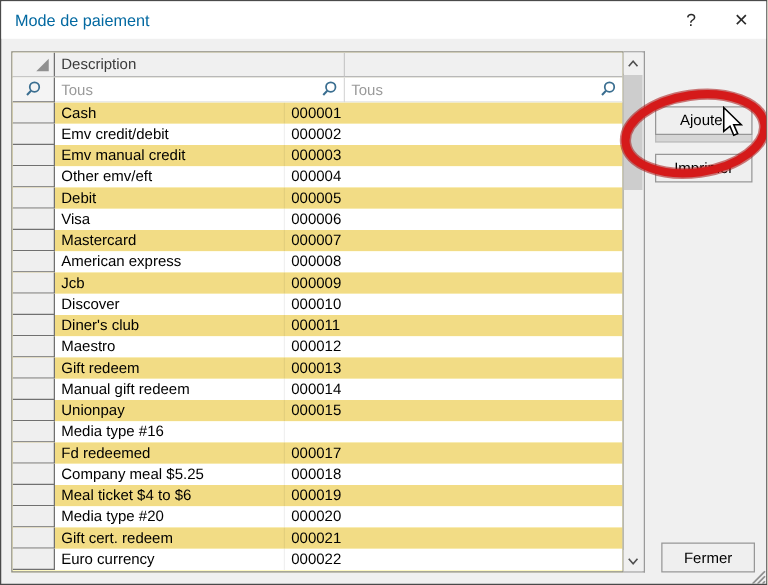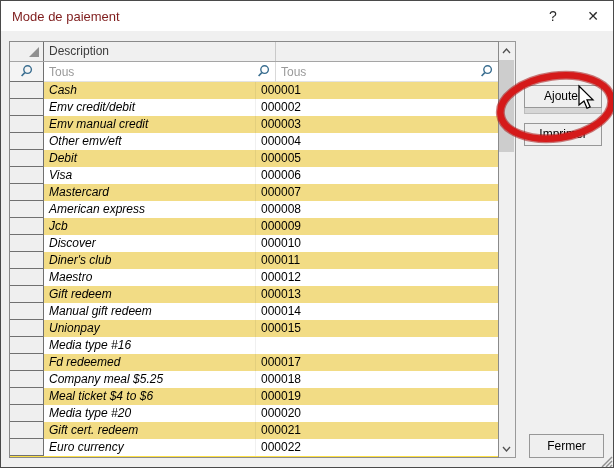--- a/index.html
+++ b/index.html
@@ -10,33 +10,33 @@
   }
   .dialog {
     position:relative; width:614px; height:468px;
     background:#f0f0f0; border:1px solid #4a4a4a; overflow:hidden;
   }
   
   .titlebar {
     height:30px; background:#ffffff; display:flex; align-items:center;
   }
   .titlebar .caption {
-    flex:1; padding-left:11px; font-size:13px; color:#7f1d1d;
+    flex:1; padding-left:11px; font-size:13px; color:#0369a1;
   }
   .cap-btn {
     width:40px; height:30px; display:flex; align-items:center; justify-content:center;
     font-size:14px; color:#2b2b2b; cursor:default;
   }
   
   .table-wrap {
     position:absolute; left:8px; top:40px; width:507px; height:417px;
     display:flex;
   }
   .grid {
-    width:490px; height:100%; background:#fde047;
+    width:490px; height:100%; background:#fef9c3;
     border:1px solid #8a8a8a; display:flex; flex-direction:column; overflow:hidden;
   }
   .header-row { flex:none; height:20px; display:flex; background:#f0f0f0; border-bottom:1px solid #a5a5a5; }
   .hdr-gutter {
     width:34px; flex:none; background:#f0f0f0; border-right:1px solid #707070;
     display:flex; align-items:flex-end; justify-content:flex-end; padding:3px;
   }
   .hdr-cell { font-size:12px; color:#3b3b3b; line-height:19px; padding-left:5px; }
   .hdr-desc { width:232px; flex:none; border-right:1px solid #c9c9c9; }
   .hdr-id { flex:1; }
@@ -56,21 +56,21 @@
   }
   .flt-cell input::placeholder { color:#9a9a9a; opacity:1; }
   .flt-cell .mag { flex:none; margin-right:4px; }
   .body { flex:1; overflow:hidden; display:flex; flex-direction:column; }
   .row { flex:none; height:17px; display:flex; font-size:12px; line-height:17px; color:#000; background:#ffffff; }
   .row.hl { background:var(--row-highlight,#F2DC85); }
   .row .gutter {
     width:34px; flex:none; background:#efefef;
     border-right:1px solid #707070; border-bottom:1px solid #707070;
   }
-  .row .desc { width:212px; flex:none; padding-left:5px; border-right:1px solid rgba(0,0,0,0.06); overflow:hidden; white-space:nowrap;font-style:italic; }
+  .row .desc { width:184px; flex:none; padding-left:5px; border-right:1px solid rgba(0,0,0,0.06); overflow:hidden; white-space:nowrap; }
   .row .id { flex:1; padding-left:5px; overflow:hidden; white-space:nowrap; }
   
   .sbar {
     width:17px; height:100%; position:relative; background:#f0f0f0;
     border:1px solid #9a9a9a; border-left:none;
   }
   .sb-btn {
     position:absolute; left:0; width:15px; height:17px;
     display:flex; align-items:center; justify-content:center; background:#f0f0f0;
   }

